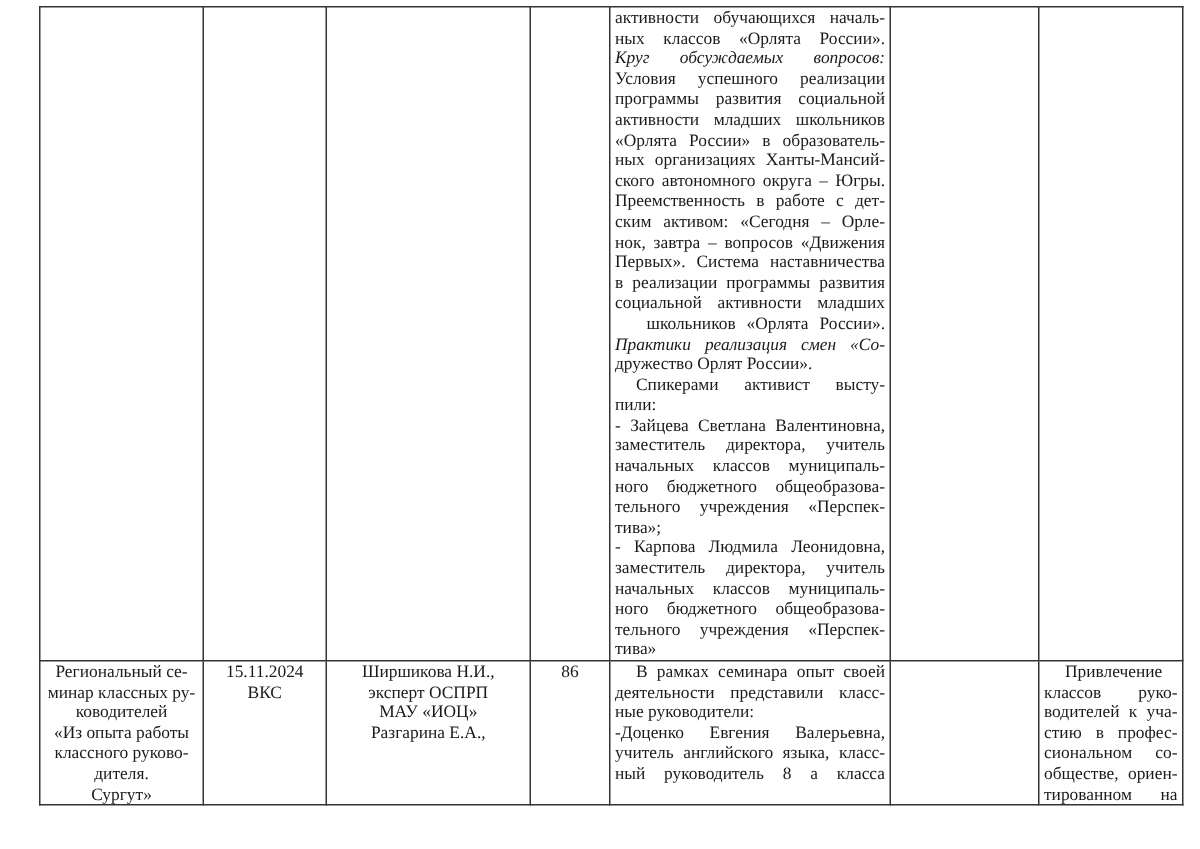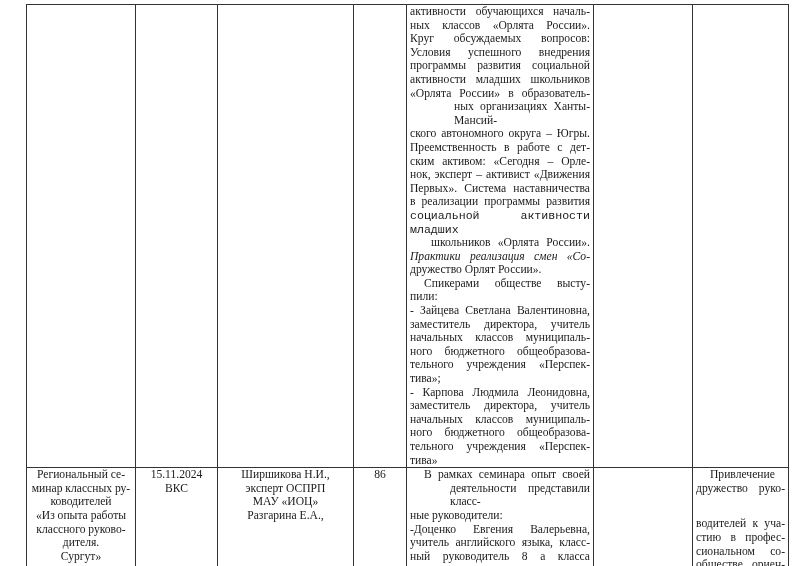--- a/index.html
+++ b/index.html
@@ -33,37 +33,37 @@
     <tbody>
         <tr class="row1">
       <td class="c1"></td>
       <td class="c2"></td>
       <td class="c3"></td>
       <td class="c4"></td>
       <td class="c5 cell-text">
         <div class="justify" id="r1-content">
               <span class="line" style="text-align: justify; text-align-last: justify;">активности обучающихся началь-</span>
               <span class="line" style="text-align: justify; text-align-last: justify;">ных классов «Орлята России».</span>
-              <span class="line" style="text-align: justify; text-align-last: justify;">Круг обсуждаемых вопросов:</span>
-              <span class="line" style="text-align: justify; text-align-last: justify;">Условия успешного внедрения</span>
+              <span class="line" style="text-align: justify; text-align-last: justify; font-style: italic;">Круг обсуждаемых вопросов:</span>
+              <span class="line" style="text-align: justify; text-align-last: justify;">Условия успешного реализации</span>
               <span class="line" style="text-align: justify; text-align-last: justify;">программы развития социальной</span>
               <span class="line" style="text-align: justify; text-align-last: justify;">активности младших школьников</span>
               <span class="line" style="text-align: justify; text-align-last: justify;">«Орлята России» в образователь-</span>
-              <span class="line" style="text-align: justify; text-align-last: justify; margin-left: 44px;">ных организациях Ханты-Мансий-</span>
+              <span class="line" style="text-align: justify; text-align-last: justify;">ных организациях Ханты-Мансий-</span>
               <span class="line" style="text-align: justify; text-align-last: justify;">ского автономного округа – Югры.</span>
               <span class="line" style="text-align: justify; text-align-last: justify;">Преемственность в работе с дет-</span>
               <span class="line" style="text-align: justify; text-align-last: justify;">ским активом: «Сегодня – Орле-</span>
-              <span class="line" style="text-align: justify; text-align-last: justify;">нок, эксперт – активист «Движения</span>
+              <span class="line" style="text-align: justify; text-align-last: justify;">нок, завтра – вопросов «Движения</span>
               <span class="line" style="text-align: justify; text-align-last: justify;">Первых». Система наставничества</span>
               <span class="line" style="text-align: justify; text-align-last: justify;">в реализации программы развития</span>
-              <span class="line" style="text-align: justify; text-align-last: justify; font-family: Liberation Mono, monospace;">социальной активности младших</span>
+              <span class="line" style="text-align: justify; text-align-last: justify;">социальной активности младших</span>
               <span class="line" style="text-align: justify; text-align-last: justify; margin-left: 21px;">школьников «Орлята России».</span>
               <span class="line" style="text-align: justify; text-align-last: justify; font-style: italic;">Практики реализация смен «Со-</span>
               <span class="line" style="text-align: justify; text-align-last: left;">дружество Орлят России».</span>
-              <span class="line" style="text-align: justify; text-align-last: justify; text-indent: 14px;">Спикерами обществе высту-</span>
+              <span class="line" style="text-align: justify; text-align-last: justify; text-indent: 14px;">Спикерами активист высту-</span>
               <span class="line" style="text-align: justify; text-align-last: left;">пили:</span>
               <span class="line" style="text-align: justify; text-align-last: justify;">- Зайцева Светлана Валентиновна,</span>
               <span class="line" style="text-align: justify; text-align-last: justify;">заместитель директора, учитель</span>
               <span class="line" style="text-align: justify; text-align-last: justify;">начальных классов муниципаль-</span>
               <span class="line" style="text-align: justify; text-align-last: justify;">ного бюджетного общеобразова-</span>
               <span class="line" style="text-align: justify; text-align-last: justify;">тельного учреждения «Перспек-</span>
               <span class="line" style="text-align: justify; text-align-last: left;">тива»;</span>
               <span class="line" style="text-align: justify; text-align-last: justify;">- Карпова Людмила Леонидовна,</span>
               <span class="line" style="text-align: justify; text-align-last: justify;">заместитель директора, учитель</span>
               <span class="line" style="text-align: justify; text-align-last: justify;">начальных классов муниципаль-</span>
@@ -93,31 +93,31 @@
             <span class="line">Ширшикова Н.И.,</span>
             <span class="line">эксперт ОСПРП</span>
             <span class="line">МАУ «ИОЦ»</span>
             <span class="line">Разгарина Е.А.,</span>
           </td>
       <td class="c4 center">
         <span>86</span>
       </td>
       <td class="c5" id="r2-content">
             <span class="line" style="text-align: justify; text-align-last: justify; text-indent: 14px;">В рамках семинара опыт своей</span>
-            <span class="line" style="text-align: justify; text-align-last: justify; margin-left: 40px;">деятельности представили класс-</span>
+            <span class="line" style="text-align: justify; text-align-last: justify;">деятельности представили класс-</span>
             <span class="line" style="text-align: justify; text-align-last: left;">ные руководители:</span>
             <span class="line" style="text-align: justify; text-align-last: justify;">-Доценко Евгения Валерьевна,</span>
             <span class="line" style="text-align: justify; text-align-last: justify;">учитель английского языка, класс-</span>
             <span class="line" style="text-align: justify; text-align-last: justify;">ный руководитель 8 а класса</span>
           </td>
       <td class="c6"></td>
       <td class="c7" id="r2-result">
             <span class="line" style="text-align: justify; text-align-last: left; text-indent: 14px;">Привлечение</span>
-            <span class="line" style="text-align: justify; text-align-last: justify;">дружество руко-</span>
-            <span class="line" style="text-align: justify; text-align-last: justify; margin-top: 22px;">водителей к уча-</span>
+            <span class="line" style="text-align: justify; text-align-last: justify;">классов руко-</span>
+            <span class="line" style="text-align: justify; text-align-last: justify;">водителей к уча-</span>
             <span class="line" style="text-align: justify; text-align-last: justify; font-family: Liberation Serif, serif;">стию в профес-</span>
             <span class="line" style="text-align: justify; text-align-last: justify;">сиональном со-</span>
             <span class="line" style="text-align: justify; text-align-last: justify;">обществе, ориен-</span>
             <span class="line" style="text-align: justify; text-align-last: justify;">тированном на</span>
           </td>
     </tr>
   </tbody>
     </table>
 </div>
 

